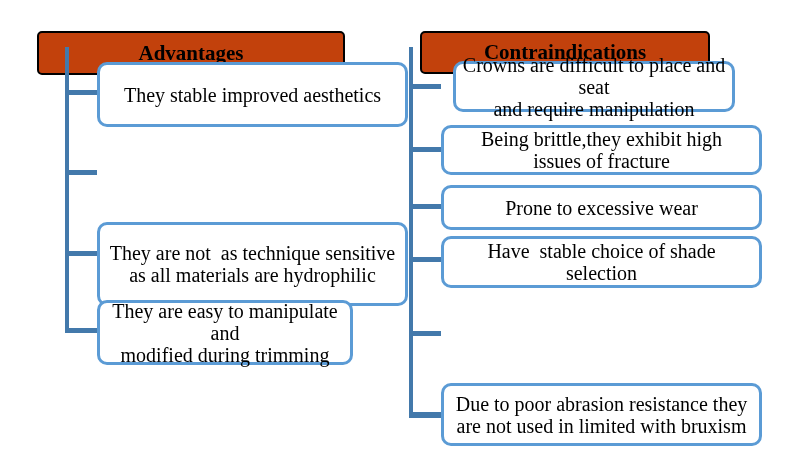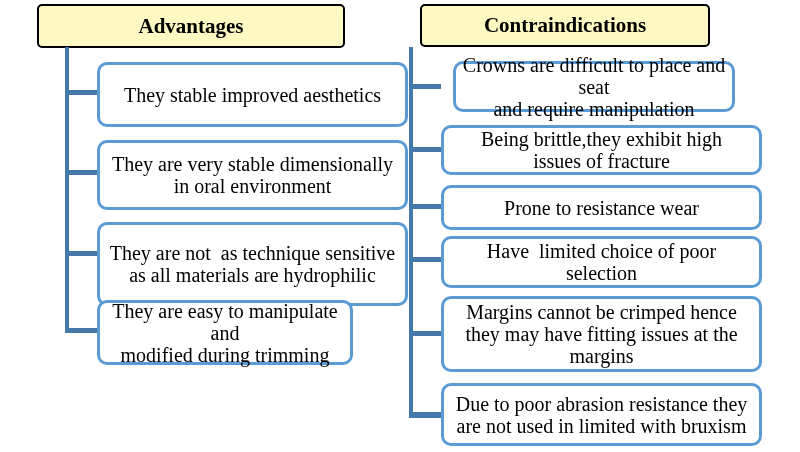--- a/index.html
+++ b/index.html
@@ -5,23 +5,23 @@
   html,body{margin:0;padding:0;}
   body{
     width:800px;height:452px;position:relative;overflow:hidden;
     background:#ffffff;
     font-family:"Liberation Serif","DejaVu Serif",serif;
     color:#000;
   }
   .figure{position:absolute;left:0;top:0;width:800px;height:452px;}
   .hdr{
     position:absolute;box-sizing:border-box;
-    border:2px solid #000000;border-radius:5px;background:#fef9c3;
+    border:2px solid #000000;border-radius:5px;background:#c2410c;
     display:flex;align-items:center;justify-content:center;
-    font-weight:bold;font-size:21px;
+    font-weight:bold;font-size:21px;margin-top:27px;
   }
   .node{
     position:absolute;box-sizing:border-box;
     border:3px solid #5b9bd5;border-radius:10px;background:#ffffff;
     display:flex;align-items:center;justify-content:center;
     text-align:center;font-size:20px;line-height:22px;
     padding:1px 4px;
   }
   .node span{white-space:pre-wrap;}
   .line{position:absolute;background:#4379ab;}
@@ -48,51 +48,42 @@
   <div class="line" style="left:409px;top:84px;width:32px;height:5px"></div>
   <div class="line" style="left:409px;top:147px;width:32px;height:5px"></div>
   <div class="line" style="left:409px;top:204px;width:32px;height:5px"></div>
   <div class="line" style="left:409px;top:257px;width:32px;height:5px"></div>
   <div class="line" style="left:409px;top:331px;width:32px;height:5px"></div>
   <div class="line" style="left:409px;top:412px;width:32px;height:6px"></div>
 
   <div class="node" style="left:97px;top:62px;width:311px;height:65px">
     <span>They stable improved aesthetics</span>
   </div>
-  <div class="node" style="left:97px;top:140px;width:311px;height:70px">
-    <span>They are very stable dimensionally
-in oral environment</span>
-  </div>
   <div class="node" style="left:97px;top:222px;width:311px;height:84px">
     <span>They are not  as technique sensitive
 as all materials are hydrophilic</span>
   </div>
   <div class="node" style="left:97px;top:300px;width:256px;height:65px">
     <span>They are easy to manipulate and
 modified during trimming</span>
   </div>
 
   <div class="node" style="left:453px;top:61px;width:282px;height:51px">
     <span>Crowns are difficult to place and seat
 and require manipulation</span>
   </div>
   <div class="node" style="left:441px;top:125px;width:321px;height:50px">
     <span>Being brittle,they exhibit high
 issues of fracture</span>
   </div>
   <div class="node" style="left:441px;top:185px;width:321px;height:45px">
-    <span>Prone to resistance wear</span>
+    <span>Prone to excessive wear</span>
   </div>
   <div class="node" style="left:441px;top:236px;width:321px;height:52px">
-    <span>Have  limited choice of poor
+    <span>Have  stable choice of shade
 selection</span>
-  </div>
-  <div class="node" style="left:441px;top:296px;width:321px;height:76px">
-    <span>Margins cannot be crimped hence
-they may have fitting issues at the
-margins</span>
   </div>
   <div class="node" style="left:441px;top:383px;width:321px;height:63px">
     <span>Due to poor abrasion resistance they
 are not used in limited with bruxism</span>
   </div>
 
 </div>
 
 </body></html>

